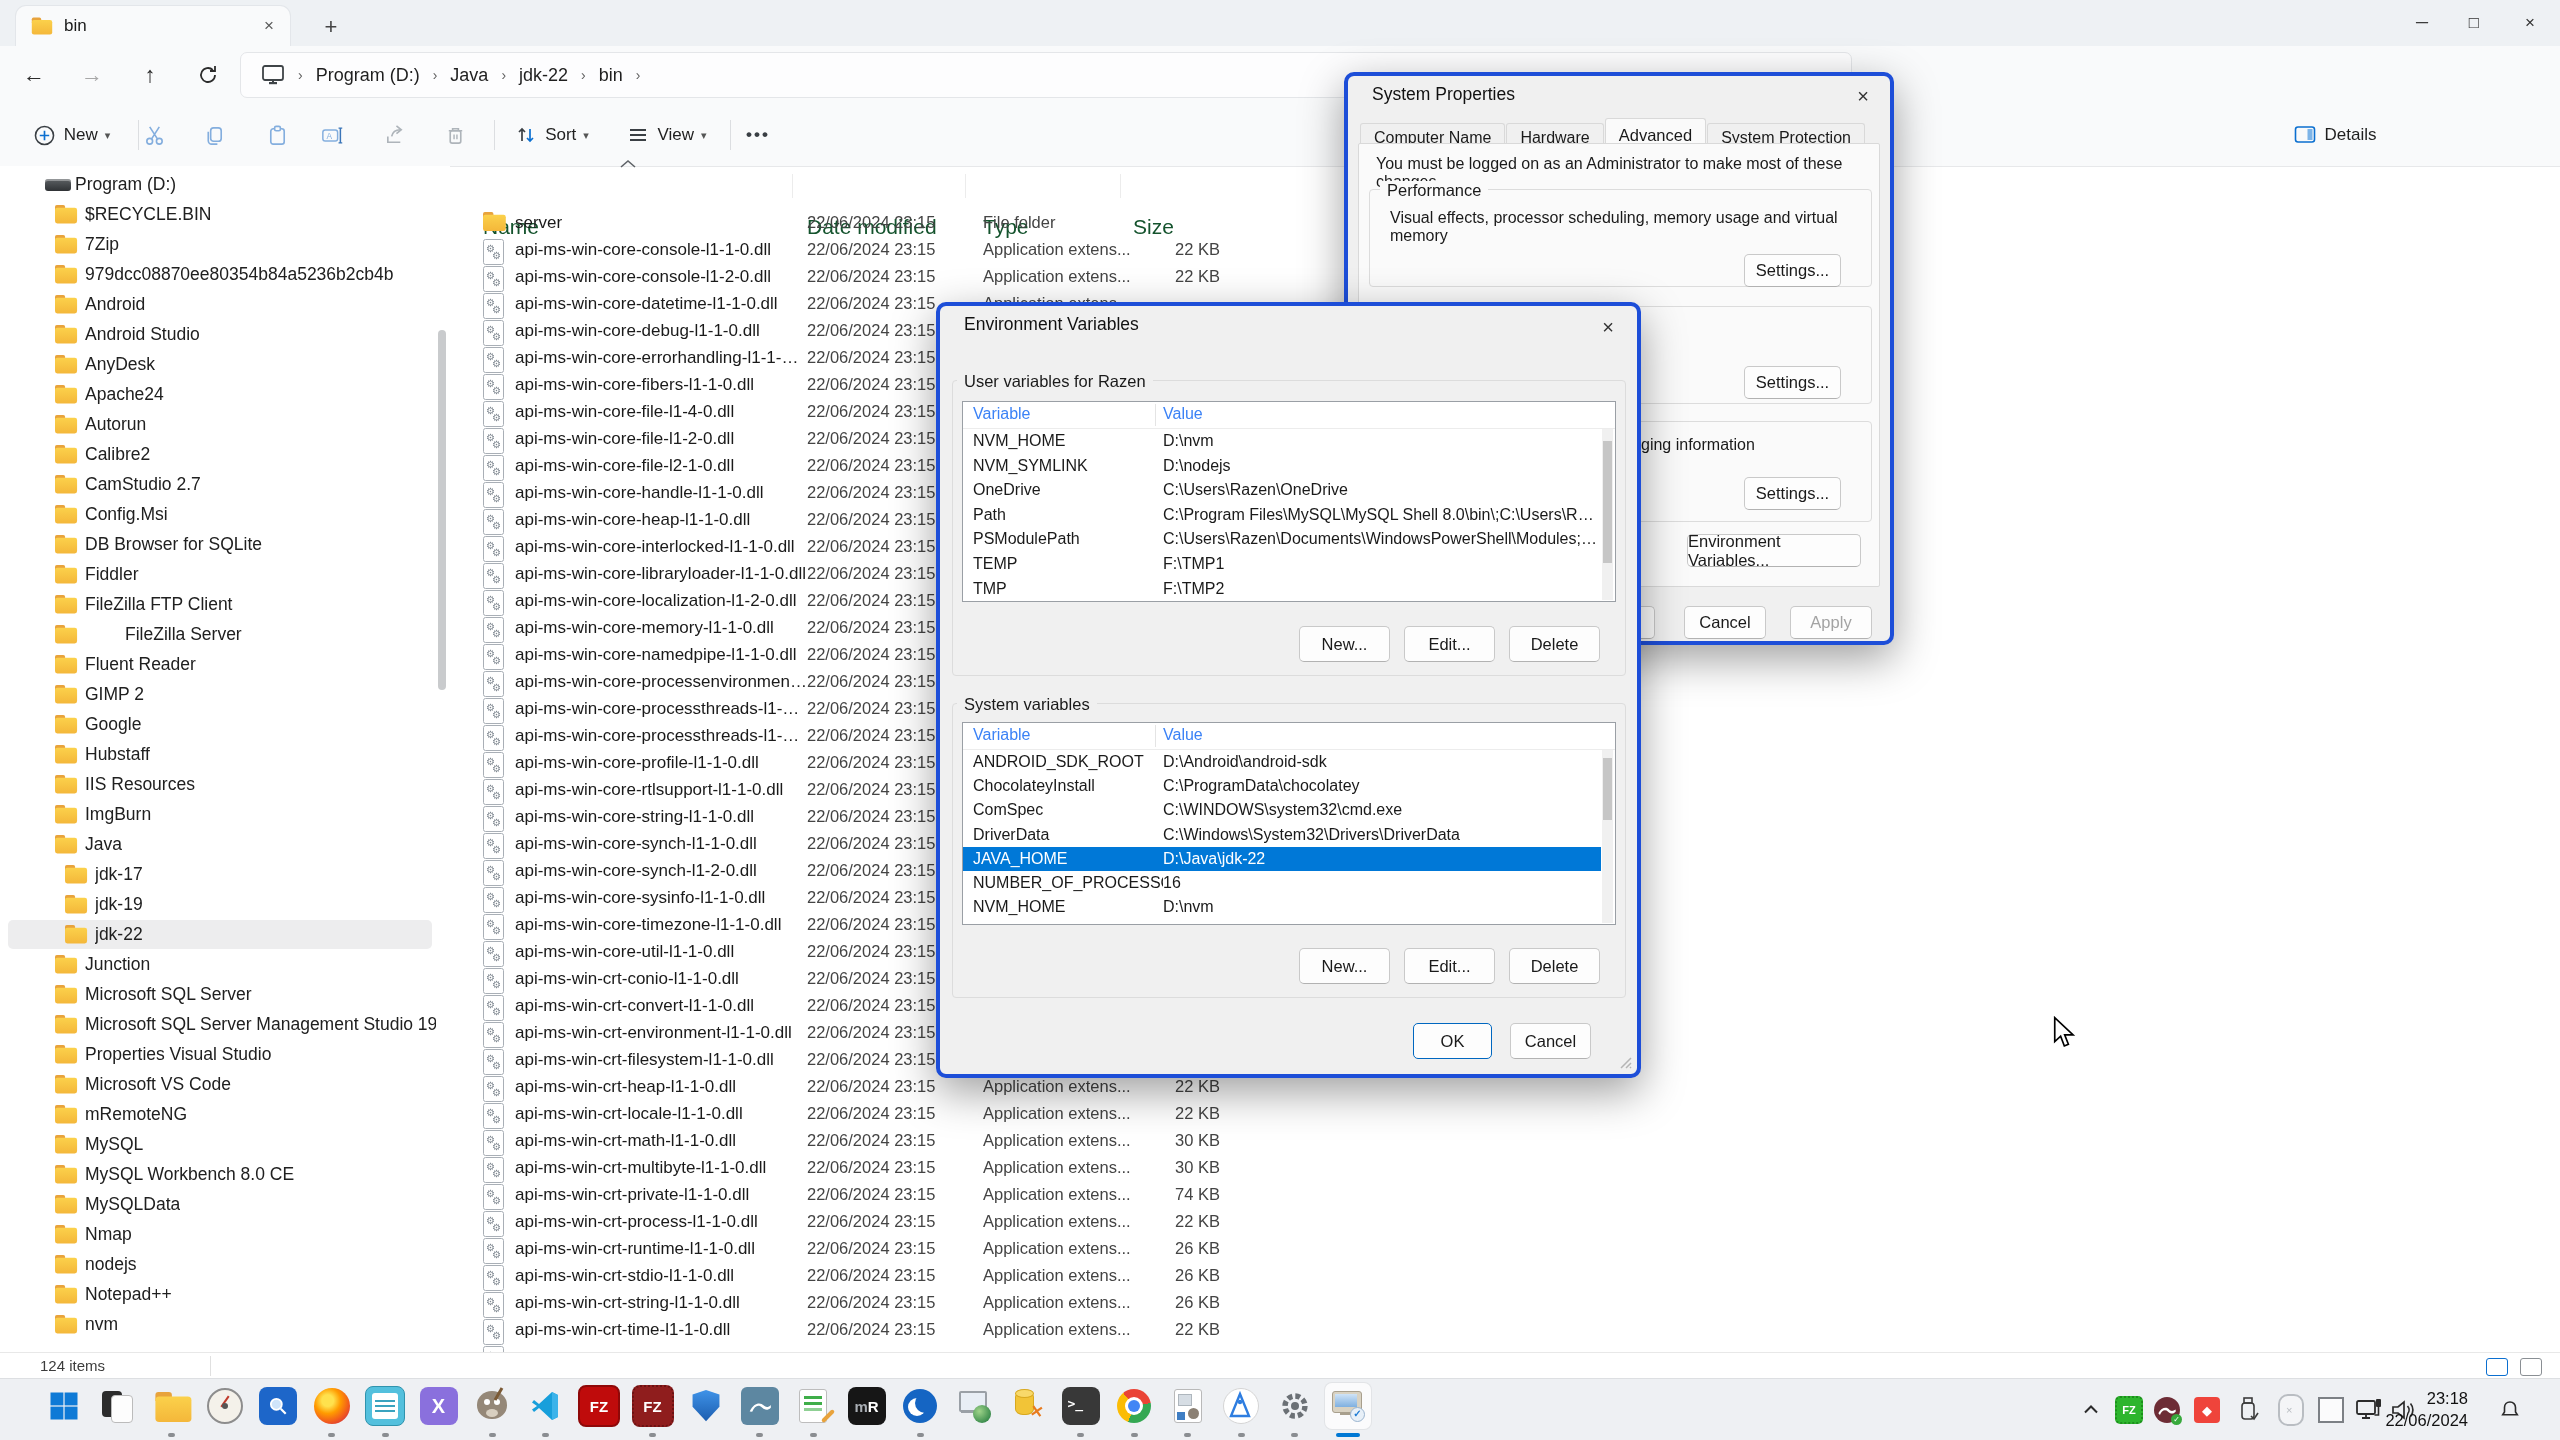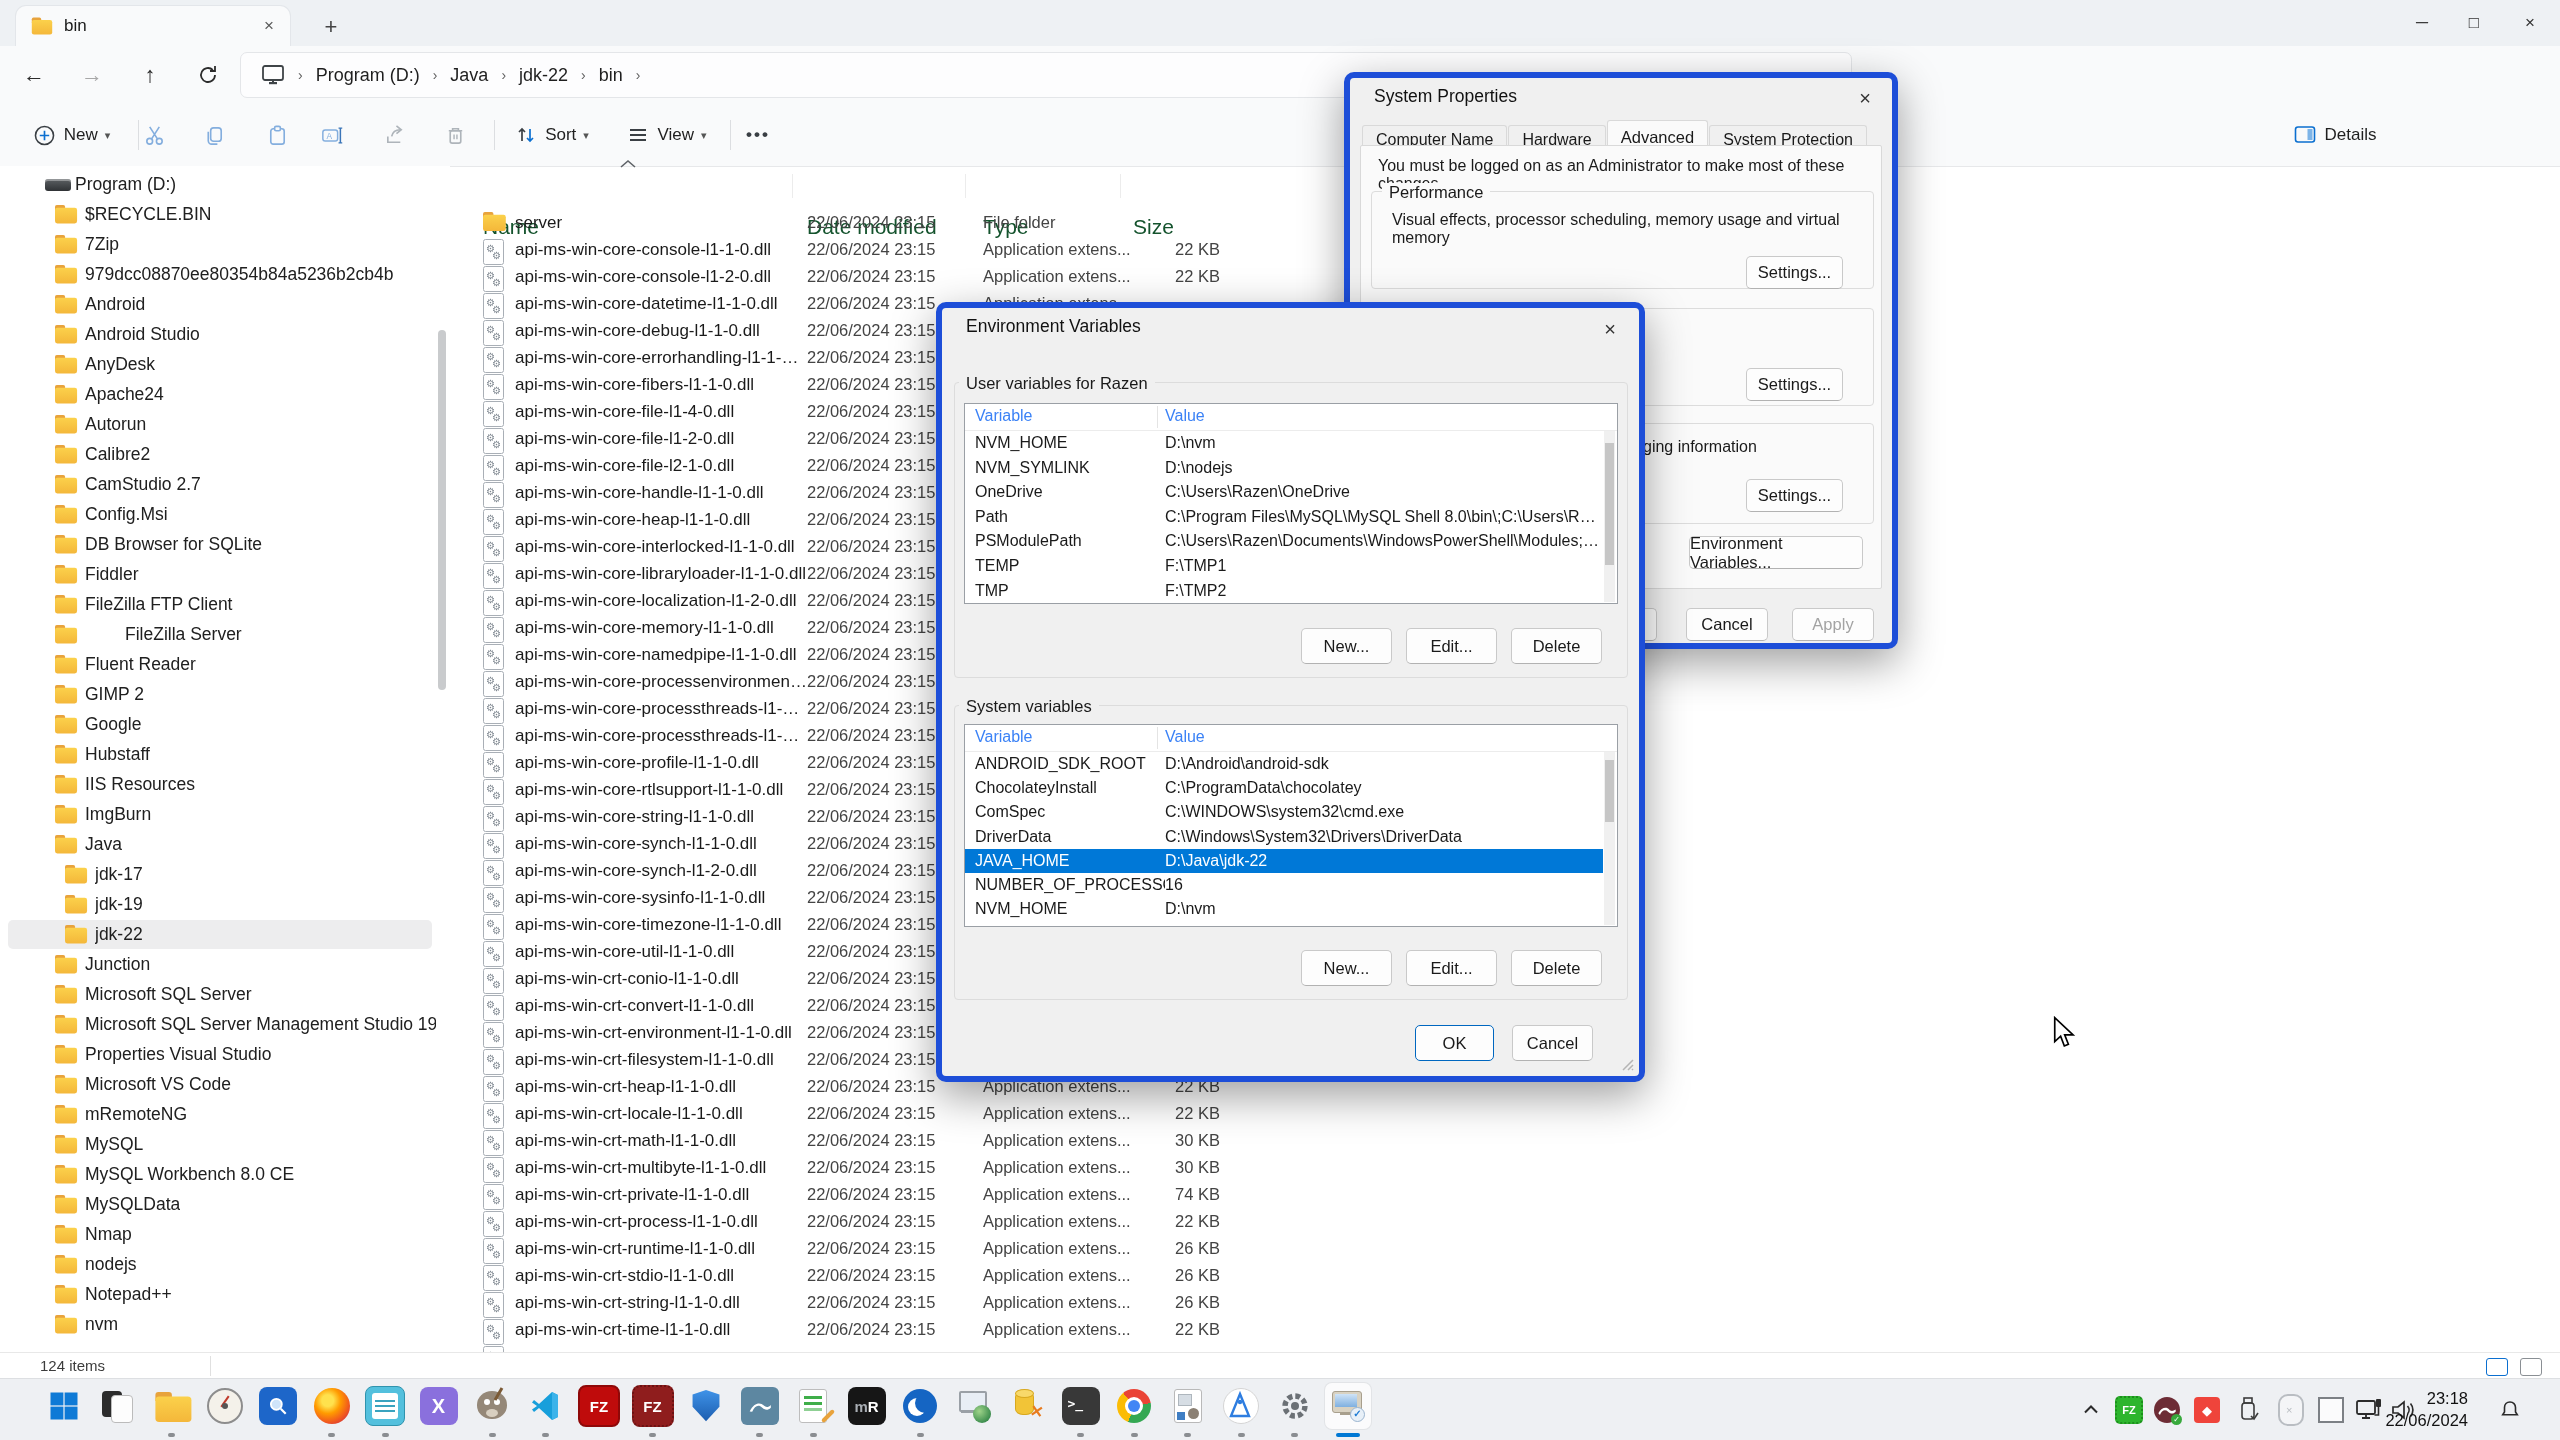--- a/index.html
+++ b/index.html
@@ -48,21 +48,21 @@
   .viewico{position:absolute;top:5px;width:20px;height:16px;border:1.5px solid #8a8f94;border-radius:3px;}
   
   .fold{position:relative;display:inline-block;width:24px;height:20px;}
   .fold .fb{position:absolute;left:0;top:0;width:11px;height:6px;background:#e8a33c;border-radius:2px 2px 0 0;}
   .fold .ff{position:absolute;left:0;top:3px;width:24px;height:17px;background:linear-gradient(#fbd14b,#f4b73a);border-radius:2.5px;}
   .dllpg{position:relative;display:inline-block;width:19px;height:24px;background:#fff;border:1.5px solid #a9afb6;border-radius:2.5px;color:#7e8790;font-size:10px;line-height:10px;text-align:center;}
   .dllpg i{font-style:normal;position:absolute;left:2px;top:4px;}
   .dllpg b{font-weight:normal;position:absolute;left:8px;top:11px;}
   .drv{display:inline-block;width:26px;height:12px;background:linear-gradient(#5c6063,#2f3235);border-radius:3px;box-shadow:inset 0 2px 0 rgba(255,255,255,.35);}
   
-  .dlg{background:#f0f0f0;border:6px solid #1d4ed8;border-radius:10px;box-shadow:0 14px 44px rgba(0,0,0,.38);}
+  .dlg{background:#f0f0f0;border:4px solid #1d4ed8;border-radius:10px;box-shadow:0 14px 44px rgba(0,0,0,.38);}
   .dlg .dtitle{position:absolute;left:24px;top:8px;font-size:17.5px;color:#111;}
   .dlg .dclose{position:absolute;width:34px;height:30px;display:flex;align-items:center;justify-content:center;font-size:20px;color:#333;}
   .btn{position:absolute;background:#fdfdfd;border:1px solid #c9c9c9;border-bottom-color:#b2b2b2;border-radius:5px;
     font-size:16.5px;color:#1a1a1a;display:flex;align-items:center;justify-content:center;}
   .btn.disabled{color:#a3a3a3;}
   .grp{position:absolute;border:1px solid #dcdcdc;border-radius:4px;}
   .grplbl{position:absolute;background:#f0f0f0;padding:0 7px;font-size:16.5px;color:#1a1a1a;}
   .lv{position:absolute;background:#fff;border:1px solid #9a9fa5;overflow:hidden;}
   .lvhead{position:absolute;left:0;top:0;right:0;height:26px;border-bottom:1px solid #ececec;font-size:16px;color:#3b82f6;}
   .lvrow{position:absolute;left:0;right:14px;font-size:16px;color:#1a1a1a;}

